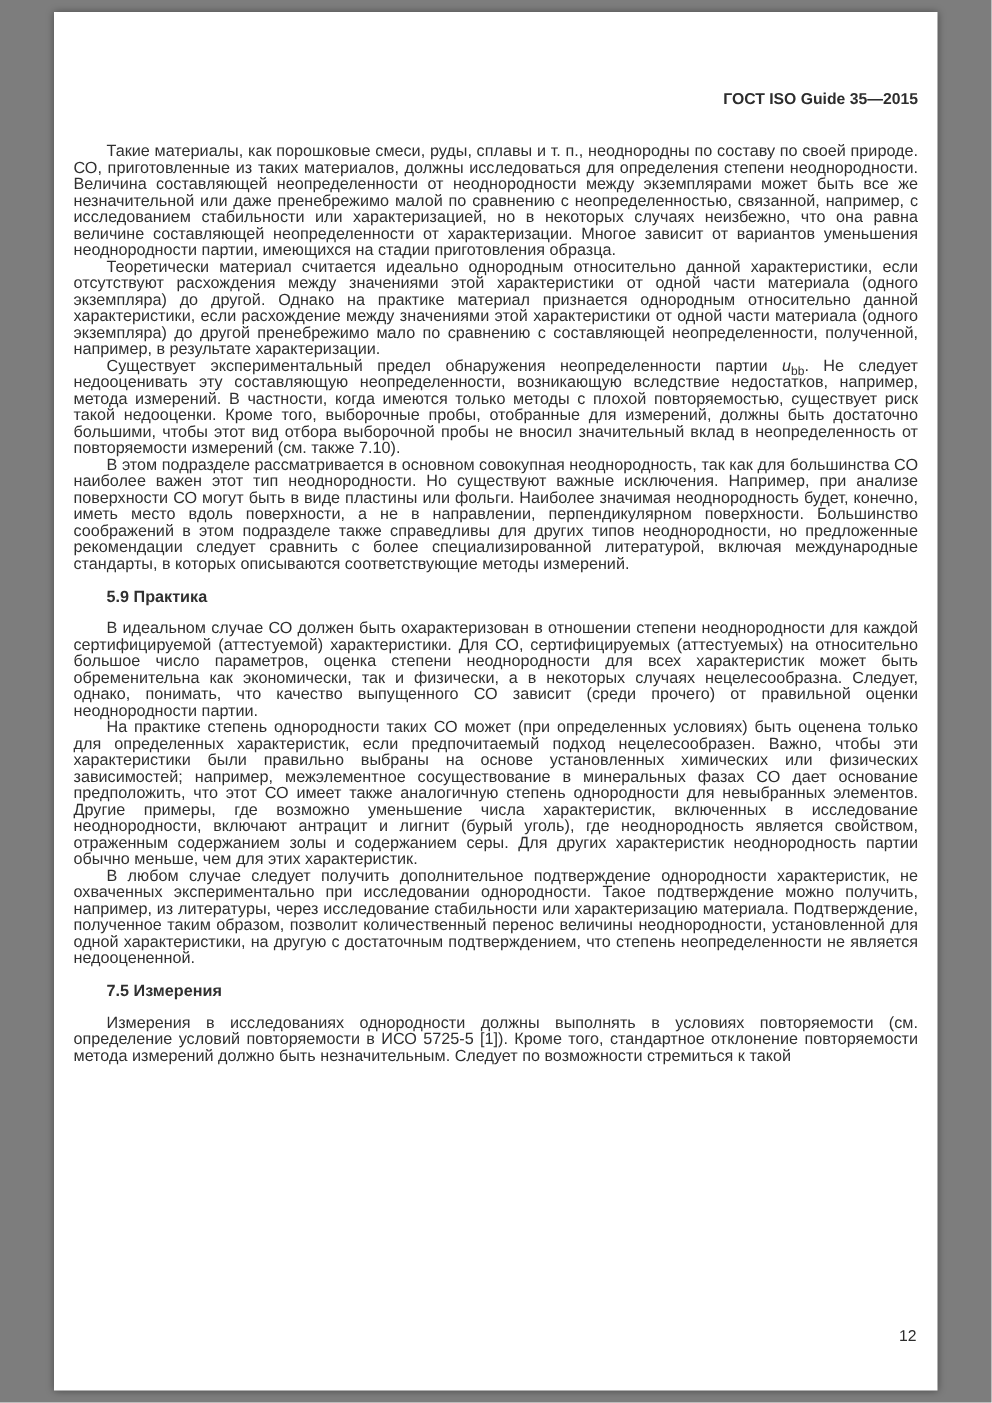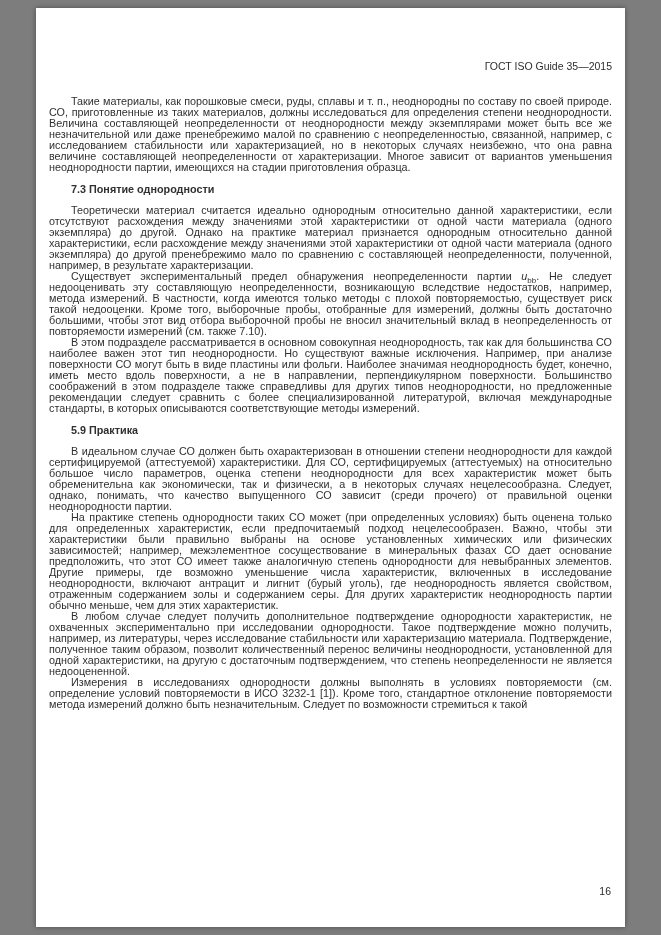--- a/index.html
+++ b/index.html
@@ -21,21 +21,21 @@
     top: 8px;
     width: 589px;
     height: 919px;
     background: #ffffff;
     box-shadow: 0 0 5px rgba(0,0,0,0.4);
     box-sizing: border-box;
     padding: 52px 13px 0 13px;
   }
   .doc-header {
     text-align: right;
-    font-weight: normal;
+    font-weight: bold;
     font-size: 10.5px;
     color: #2d2d2d;
     margin-bottom: 24px;
   }
   .body-text {
     color: #303030;
     font-size: 10.8px;
     line-height: 11px;
     text-align: justify;
   }
@@ -69,36 +69,36 @@
 <body>
 
 <div class="page">
 
   <div class="doc-header">ГОСТ ISO Guide 35—2015</div>
 
   <div class="body-text">
 
     <p class="para">Такие материалы, как порошковые смеси, руды, сплавы и т. п., неоднородны по составу по своей природе. СО, приготовленные из таких материалов, должны исследоваться для определения степени неоднородности. Величина составляющей неопределенности от неоднородности между экземплярами может быть все же незначительной или даже пренебрежимо малой по сравнению с неопределенностью, связанной, например, с исследованием стабильности или характеризацией, но в некоторых случаях неизбежно, что она равна величине составляющей неопределенности от характеризации. Многое зависит от вариантов уменьшения неоднородности партии, имеющихся на стадии приготовления образца.</p>
 
-    <h3 class="heading">7.3 Понятие однородности</h3>
 
     <p class="para">Теоретически материал считается идеально однородным относительно данной характеристики, если отсутствуют расхождения между значениями этой характеристики от одной части материала (одного экземпляра) до другой. Однако на практике материал признается однородным относительно данной характеристики, если расхождение между значениями этой характеристики от одной части материала (одного экземпляра) до другой пренебрежимо мало по сравнению с составляющей неопределенности, полученной, например, в результате характеризации.</p>
 
     <p class="para"><span>Существует экспериментальный предел обнаружения неопределенности партии </span><span class="var">u</span><sub class="varsub">bb</sub><span>. Не следует недооценивать эту составляющую неопределенности, возникающую вследствие недостатков, например, метода измерений. В частности, когда имеются только методы с плохой повторяемостью, существует риск такой недооценки. Кроме того, выборочные пробы, отобранные для измерений, должны быть достаточно большими, чтобы этот вид отбора выборочной пробы не вносил значительный вклад в неопределенность от повторяемости измерений (см. также 7.10).</span></p>
 
     <p class="para">В этом подразделе рассматривается в основном совокупная неоднородность, так как для большинства СО наиболее важен этот тип неоднородности. Но существуют важные исключения. Например, при анализе поверхности СО могут быть в виде пластины или фольги. Наиболее значимая неоднородность будет, конечно, иметь место вдоль поверхности, а не в направлении, перпендикулярном поверхности. Большинство соображений в этом подразделе также справедливы для других типов неоднородности, но предложенные рекомендации следует сравнить с более специализированной литературой, включая международные стандарты, в которых описываются соответствующие методы измерений.</p>
 
     <h3 class="heading">5.9 Практика</h3>
 
     <p class="para">В идеальном случае СО должен быть охарактеризован в отношении степени неоднородности для каждой сертифицируемой (аттестуемой) характеристики. Для СО, сертифицируемых (аттестуемых) на относительно большое число параметров, оценка степени неоднородности для всех характеристик может быть обременительна как экономически, так и физически, а в некоторых случаях нецелесообразна. Следует, однако, понимать, что качество выпущенного СО зависит (среди прочего) от правильной оценки неоднородности партии.</p>
 
     <p class="para">На практике степень однородности таких СО может (при определенных условиях) быть оценена только для определенных характеристик, если предпочитаемый подход нецелесообразен. Важно, чтобы эти характеристики были правильно выбраны на основе установленных химических или физических зависимостей; например, межэлементное сосуществование в минеральных фазах СО дает основание предположить, что этот СО имеет также аналогичную степень однородности для невыбранных элементов. Другие примеры, где возможно уменьшение числа характеристик, включенных в исследование неоднородности, включают антрацит и лигнит (бурый уголь), где неоднородность является свойством, отраженным содержанием золы и содержанием серы. Для других характеристик неоднородность партии обычно меньше, чем для этих характеристик.</p>
 
     <p class="para">В любом случае следует получить дополнительное подтверждение однородности характеристик, не охваченных экспериментально при исследовании однородности. Такое подтверждение можно получить, например, из литературы, через исследование стабильности или характеризацию материала. Подтверждение, полученное таким образом, позволит количественный перенос величины неоднородности, установленной для одной характеристики, на другую с достаточным подтверждением, что степень неопределенности не является недооцененной.</p>
 
+    <h3 class="heading">7.5 Измерения</h3>
 
-    <p class="para">Измерения в исследованиях однородности должны выполнять в условиях повторяемости (см. определение условий повторяемости в ИСО 3232-1 [1]). Кроме того, стандартное отклонение повторяемости метода измерений должно быть незначительным. Следует по возможности стремиться к такой</p>
+    <p class="para">Измерения в исследованиях однородности должны выполнять в условиях повторяемости (см. определение условий повторяемости в ИСО 5725-5 [1]). Кроме того, стандартное отклонение повторяемости метода измерений должно быть незначительным. Следует по возможности стремиться к такой</p>
 
   </div>
 
-  <div class="page-number">16</div>
+  <div class="page-number">12</div>
 
 </div>
 
 </body></html>

